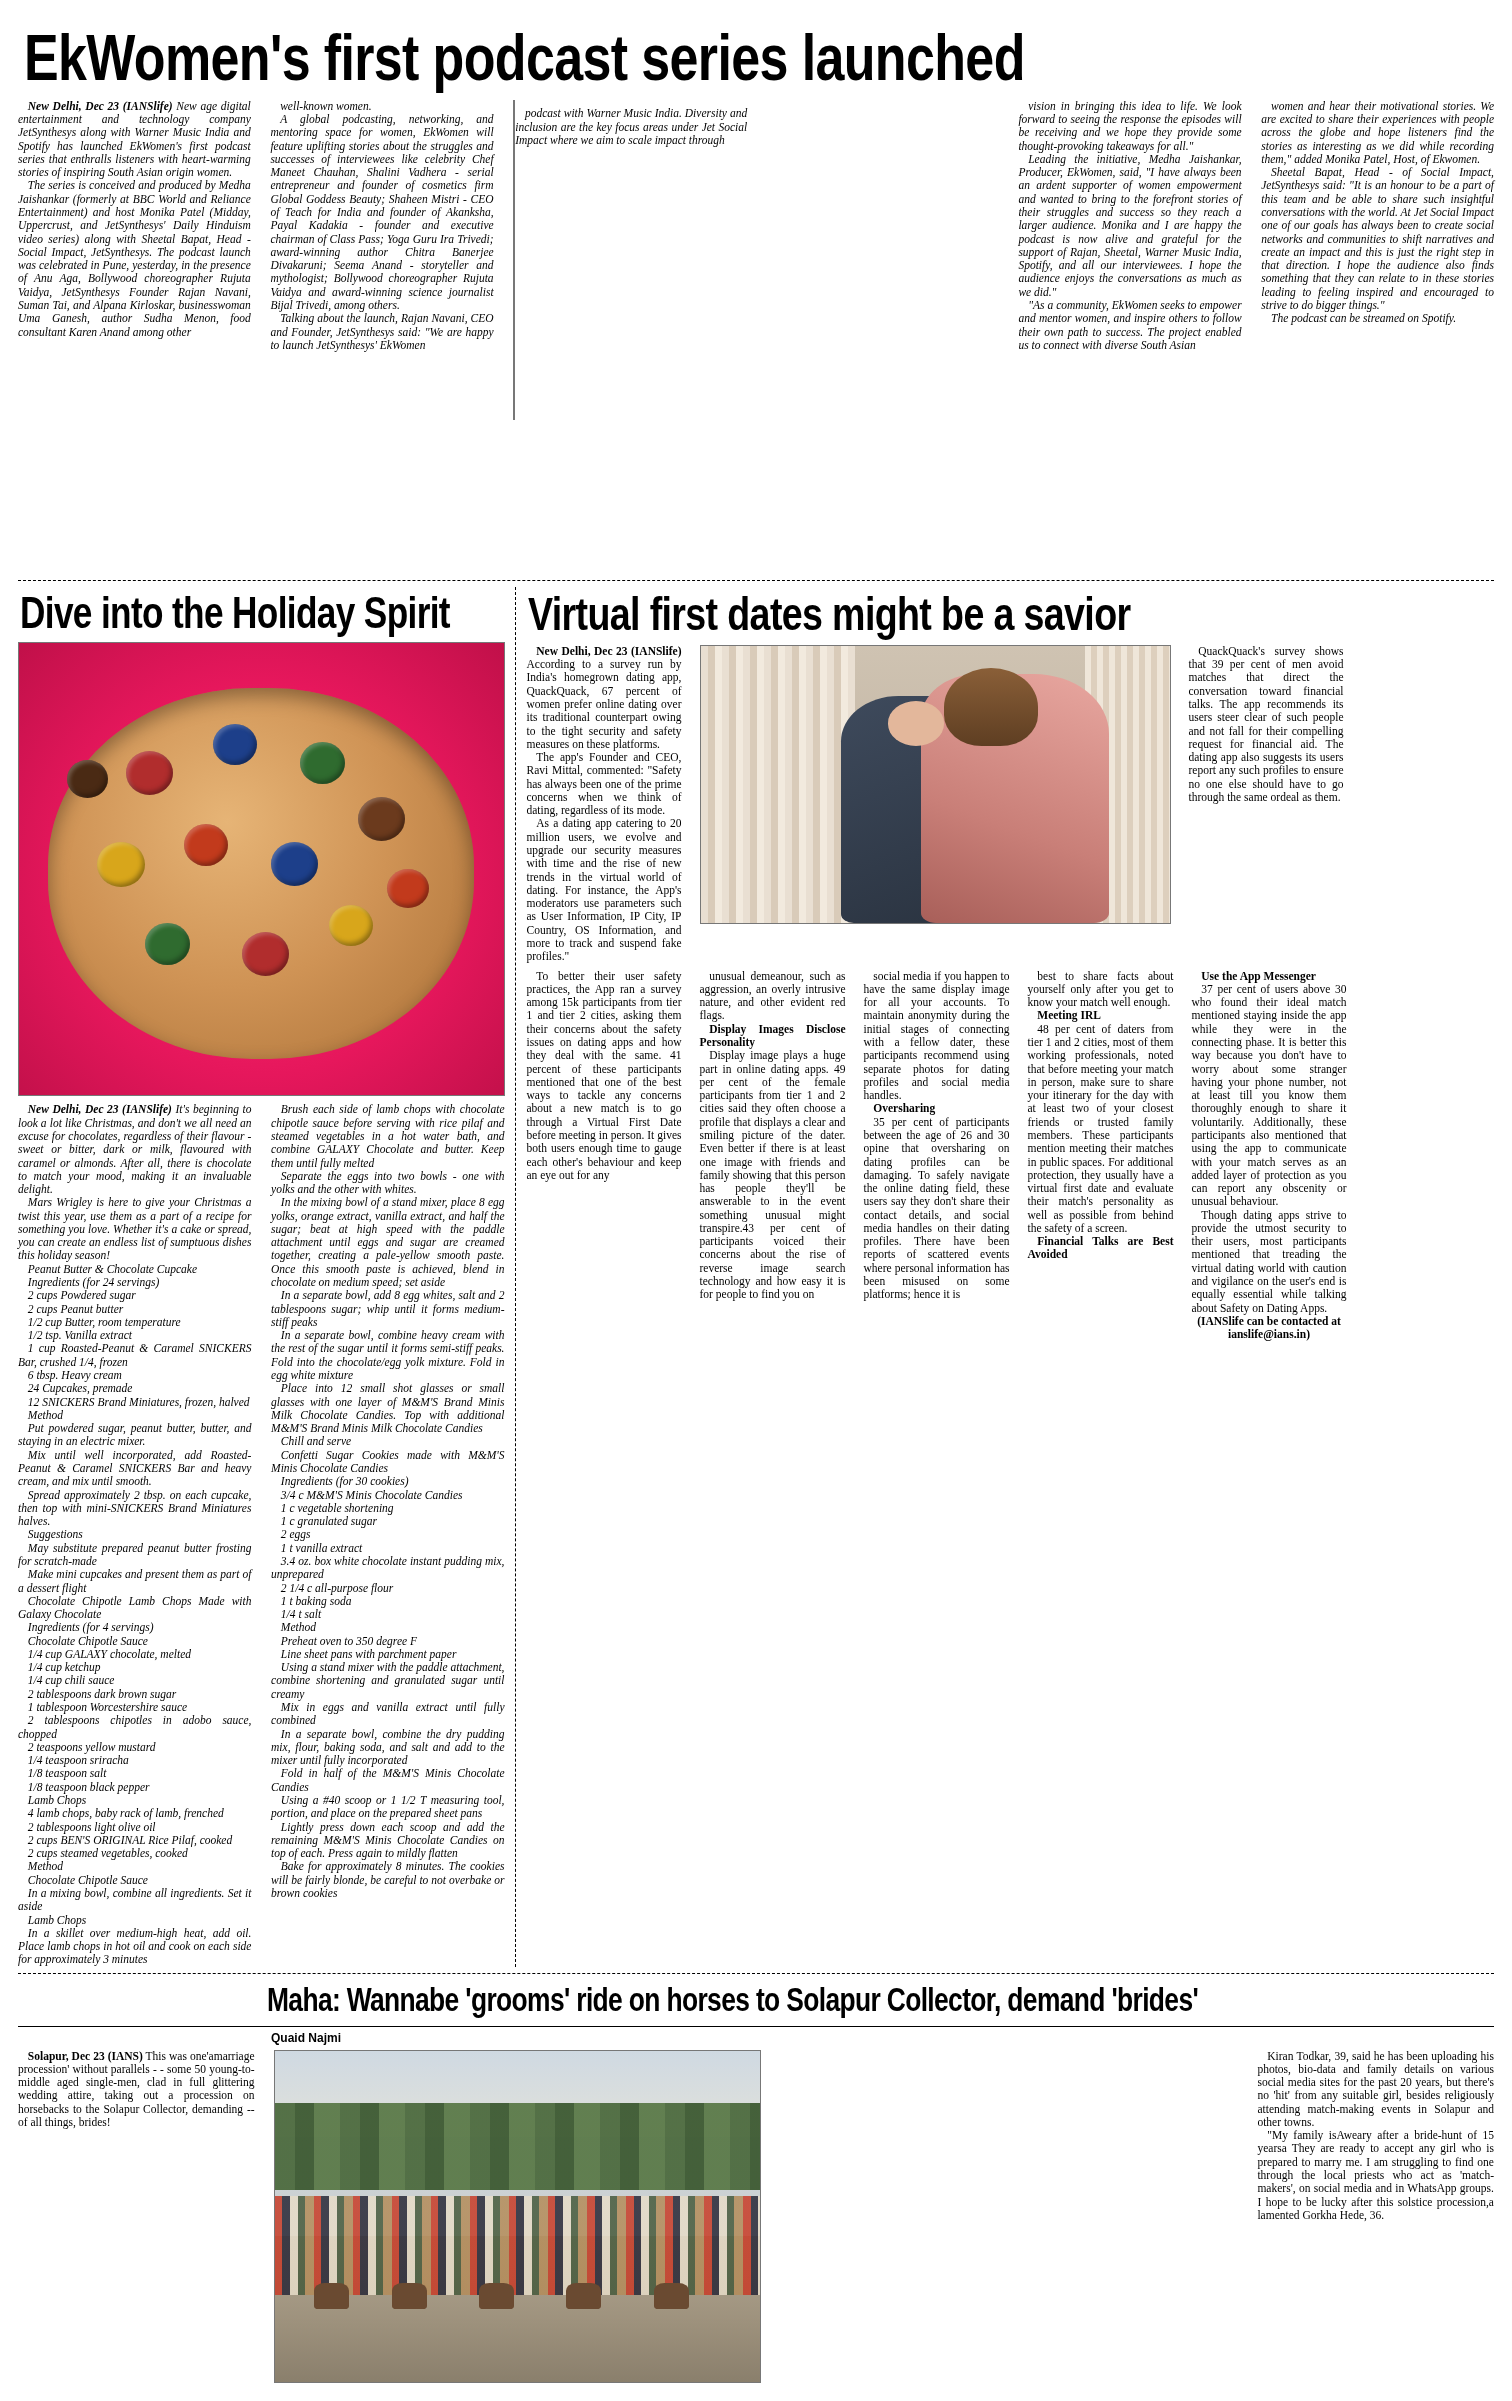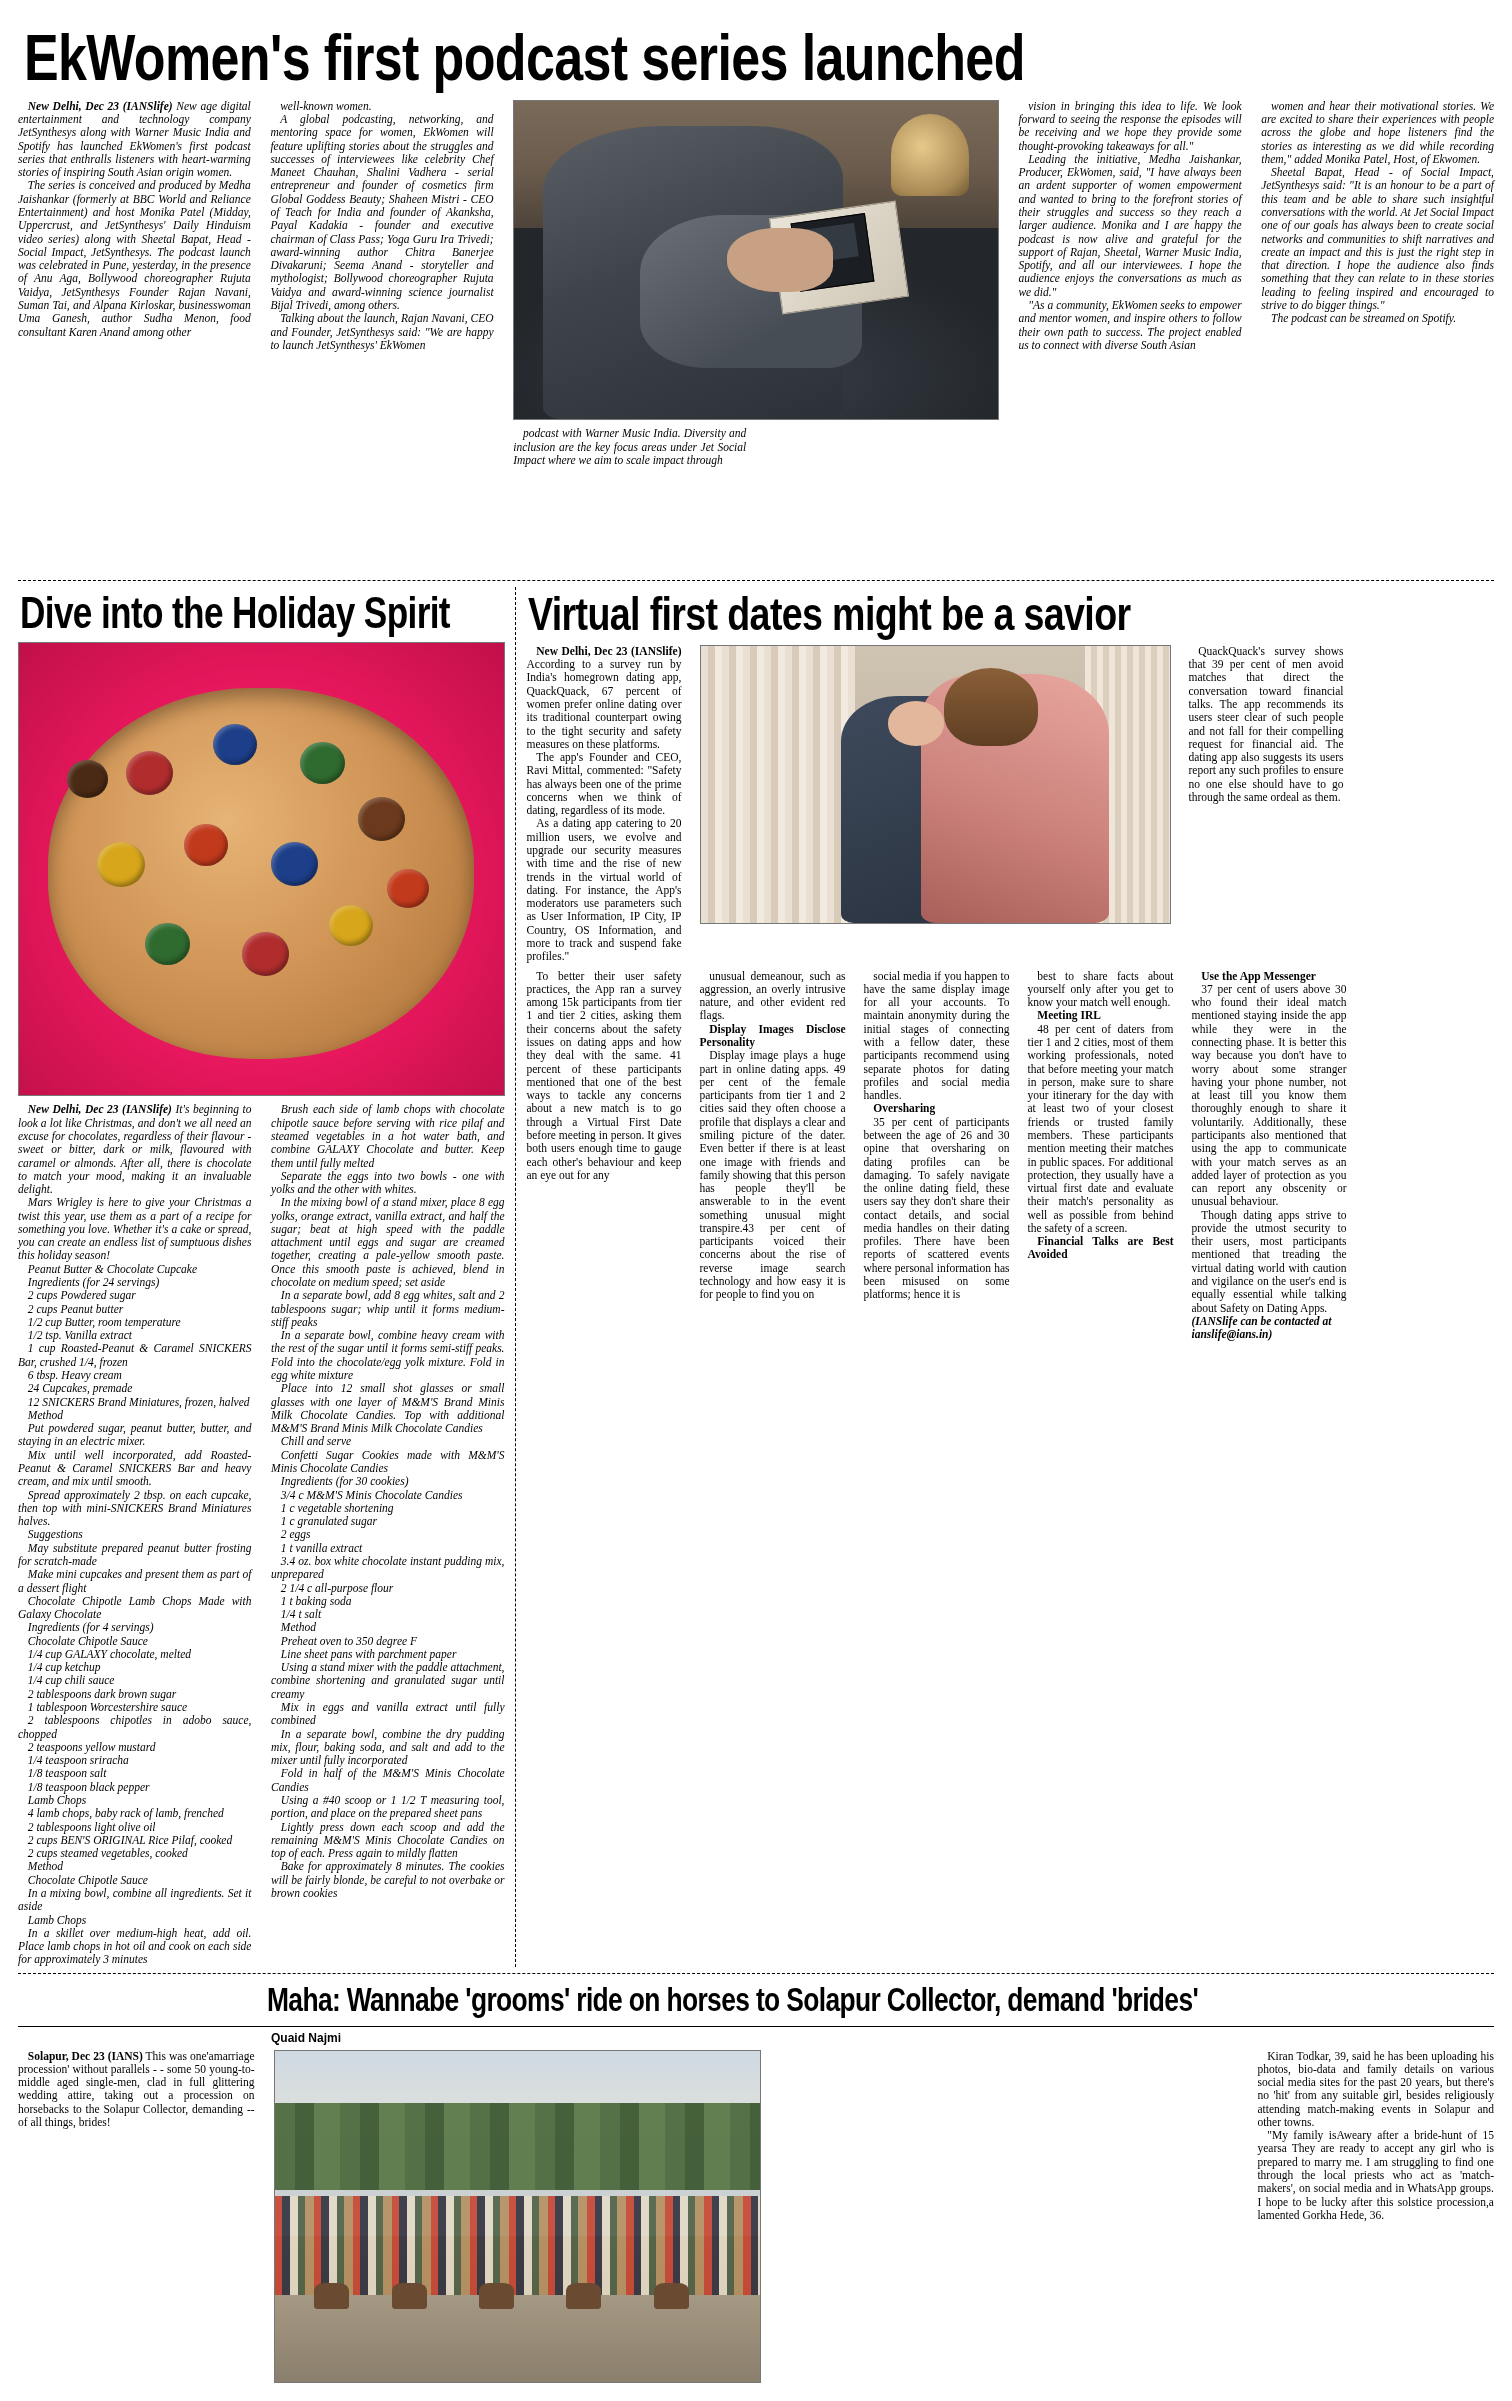--- a/index.html
+++ b/index.html
@@ -63,21 +63,21 @@
     font-size:11.5px;
     line-height:1.155;
     text-align:justify;
     text-justify:inter-word;
     hyphens:auto;
     box-sizing:border-box;
   }
   .col p{margin:0;text-indent:9.8px;}
   .lead{font-weight:bold;}
   .sub{font-weight:bold;}
-  .col .credit{font-weight:bold;text-align:left;text-indent:0;font-style:italic;}
+  .col .credit{font-weight:bold;text-align:center;text-indent:0;}
 
   .vrule{border-left:0.8px dashed #000;}
 
   
   .photo{border:0.8px solid #777;position:relative;overflow:hidden;}
 
   .ph-podcast{
     background:
       radial-gradient(ellipse 55% 40% at 50% 86%, #3a3f45 0%, #2b3036 60%, #23272c 100%),
       linear-gradient(180deg,#6f6256 0%,#584a3f 18%,#3d352e 42%,#2e2a26 70%,#24211e 100%);
@@ -153,21 +153,21 @@
   <div class="cols" style="height:474px;">
     <div class="col" style="width:249px;padding-right:9.8px;">
         <p><span class="lead">New Delhi, Dec 23 (IANSlife)</span> New age digital entertainment and technology company JetSynthesys along with Warner Music India and Spotify has launched EkWomen's first podcast series that enthralls listeners with heart-warming stories of inspiring South Asian origin women.</p>
         <p>The series is conceived and produced by Medha Jaishankar (formerly at BBC World and Reliance Entertainment) and host Monika Patel (Midday, Uppercrust, and JetSynthesys' Daily Hinduism video series) along with Sheetal Bapat, Head - Social Impact, JetSynthesys. The podcast launch was celebrated in Pune, yesterday, in the presence of Anu Aga, Bollywood choreographer Rujuta Vaidya, JetSynthesys Founder Rajan Navani, Suman Tai, and Alpana Kirloskar, businesswoman Uma Ganesh, author Sudha Menon, food consultant Karen Anand among other</p>
       </div>
     <div class="col" style="width:249px;padding:0 9.8px;">
         <p>well-known women.</p>
         <p>A global podcasting, networking, and mentoring space for women, EkWomen will feature uplifting stories about the struggles and successes of interviewees like celebrity Chef Maneet Chauhan, Shalini Vadhera - serial entrepreneur and founder of cosmetics firm Global Goddess Beauty; Shaheen Mistri - CEO of Teach for India and founder of Akanksha, Payal Kadakia - founder and executive chairman of Class Pass; Yoga Guru Ira Trivedi; award-winning author Chitra Banerjee Divakaruni; Seema Anand - storyteller and mythologist; Bollywood choreographer Rujuta Vaidya and award-winning science journalist Bijal Trivedi, among others.</p>
         <p>Talking about the launch, Rajan Navani, CEO and Founder, JetSynthesys said: "We are happy to launch JetSynthesys' EkWomen</p>
       </div>
-    <div style="width:499px;padding:0 9.8px;display:flex;flex-direction:column;">
+    <div style="width:499px;padding:0 9.8px;display:flex;flex-direction:row;">
       <div class="photo ph-podcast" style="height:318px;">
         <div class="wall"></div>
         <div class="lamp"></div>
         <div class="person"></div>
         <div class="sleeve"></div>
         <div class="book"></div>
         <div class="device"></div>
         <div class="hand"></div>
       </div>
       <div class="cols" style="margin-top:7.5px;flex:1;">

